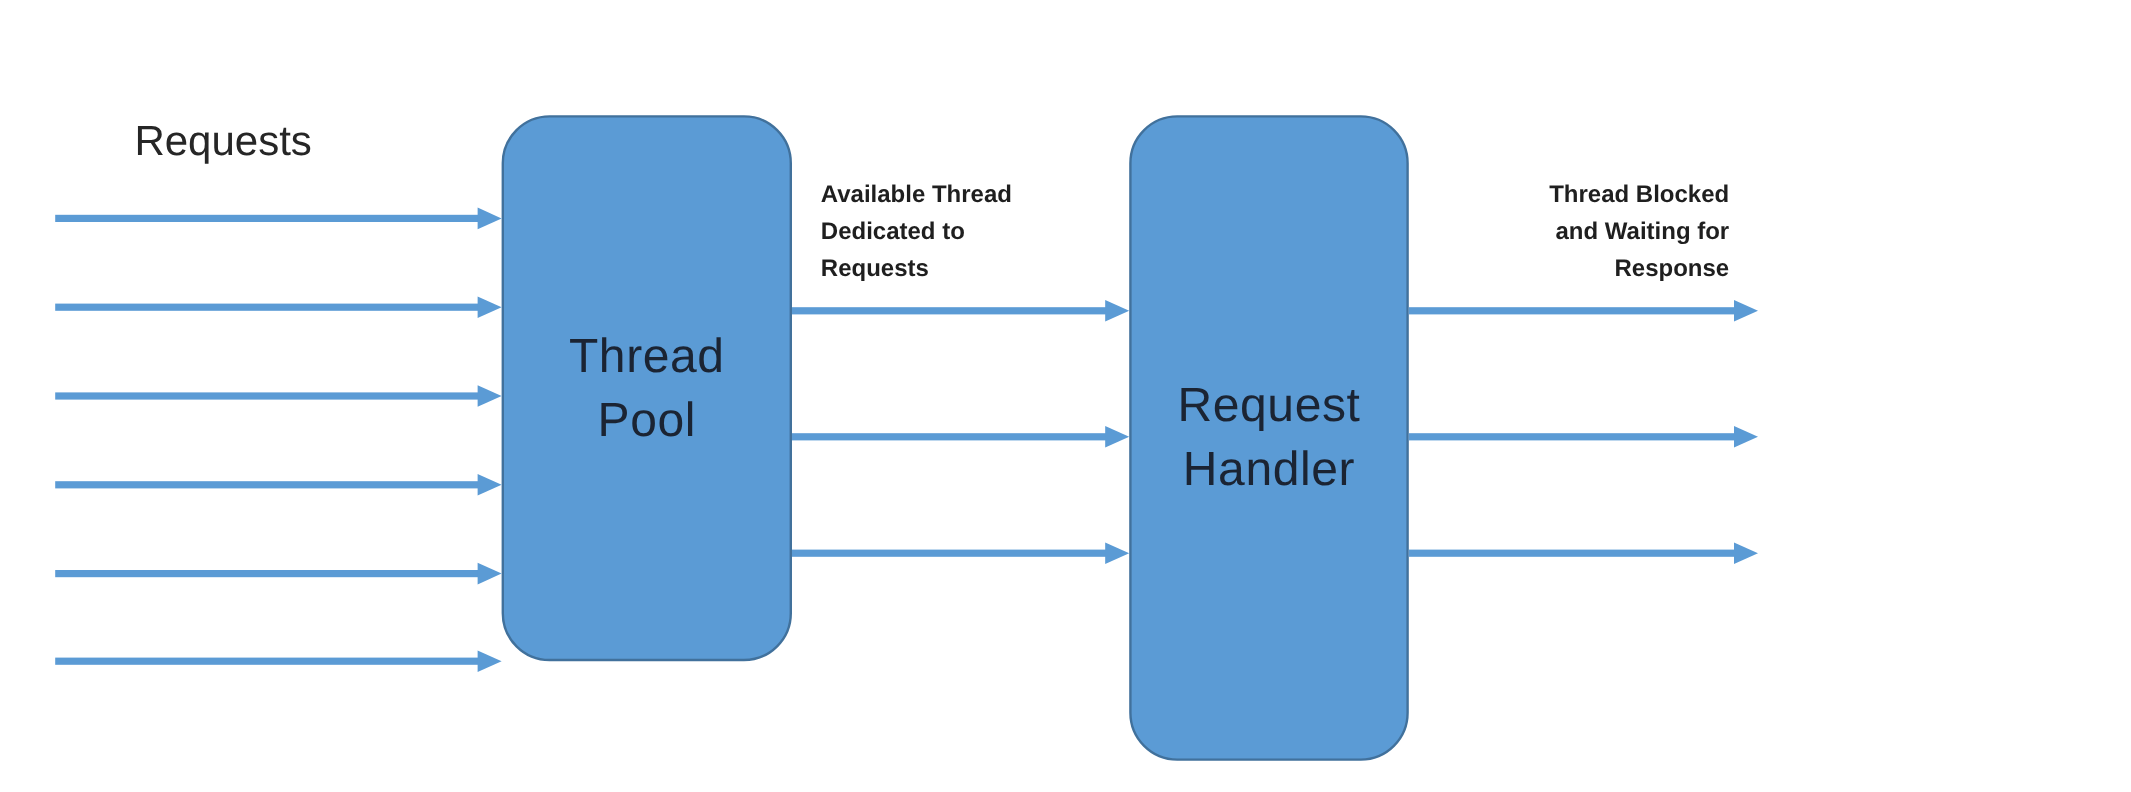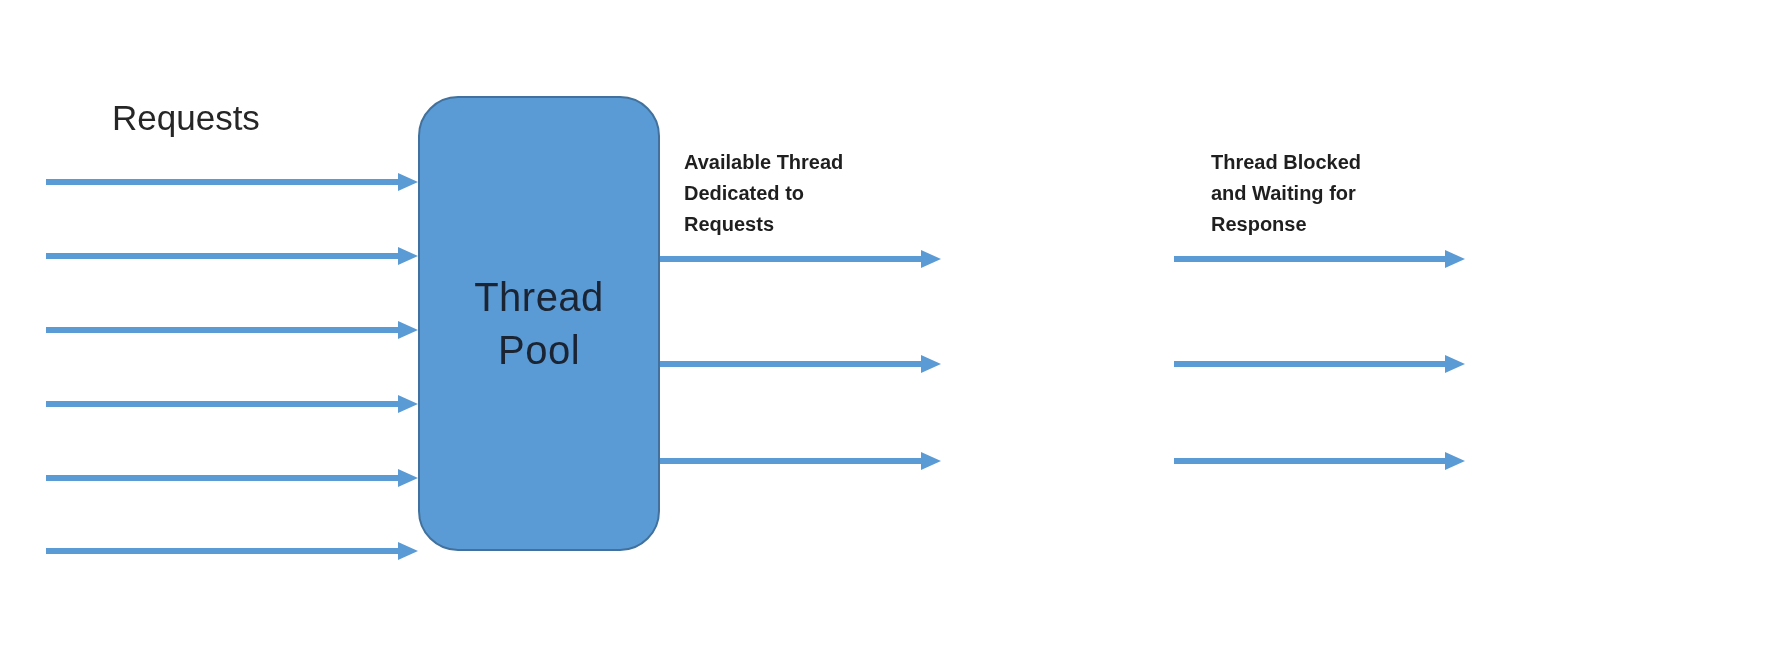--- a/index.html
+++ b/index.html
@@ -42,21 +42,21 @@
   }
   .gap-label {
     position: absolute;
     font-size: 20px;
     line-height: 31px;
     font-weight: bold;
     color: #1f1f1f;
     white-space: pre-line;
   }
   .gap-label-dedicated { left: 684px;  top: 147px; width: 230px; }
-  .gap-label-blocked   { left: 1211px; top: 147px; width: 230px; }
+  .gap-label-blocked   { left: 1211px; top: 147px; width: 230px; text-align: right; }
 
   .arrow { position: absolute; left: 0; top: 0; width: 0; height: 0; }
   .arrow-shaft { position: absolute; }
   .arrow-head  { position: absolute; width: 0; height: 0; }
 </style>
 </head>
 <body>
 
 <div class="canvas" style="background: rgb(255, 255, 255);">
 
@@ -68,20 +68,24 @@
 
   <div class="gap-label gap-label-blocked">Thread Blocked
 and Waiting for
 Response</div>
 
   <div class="node node-thread-pool" style="background: rgb(91, 155, 213); border-color: rgb(65, 113, 156); color: rgb(27, 36, 51);">
     <div class="node-label">Thread
 Pool</div>
   </div>
 
+  <div class="node node-request-handler" style="background: rgb(91, 155, 213); border-color: rgb(65, 113, 156); color: rgb(27, 36, 51);">
+    <div class="node-label">Request
+Handler</div>
+  </div>
 
 
 <div class="arrow">
       <div class="arrow-shaft" style="left: 46px; top: 179px; width: 354px; height: 6px; background: rgb(91, 155, 213);"></div>
       <div class="arrow-head" style="left: 398px; top: 173px; border-left: 20px solid rgb(91, 155, 213); border-top: 9px solid transparent; border-bottom: 9px solid transparent;"></div>
     </div>
     <div class="arrow">
       <div class="arrow-shaft" style="left: 46px; top: 253px; width: 354px; height: 6px; background: rgb(91, 155, 213);"></div>
       <div class="arrow-head" style="left: 398px; top: 247px; border-left: 20px solid rgb(91, 155, 213); border-top: 9px solid transparent; border-bottom: 9px solid transparent;"></div>
     </div>

